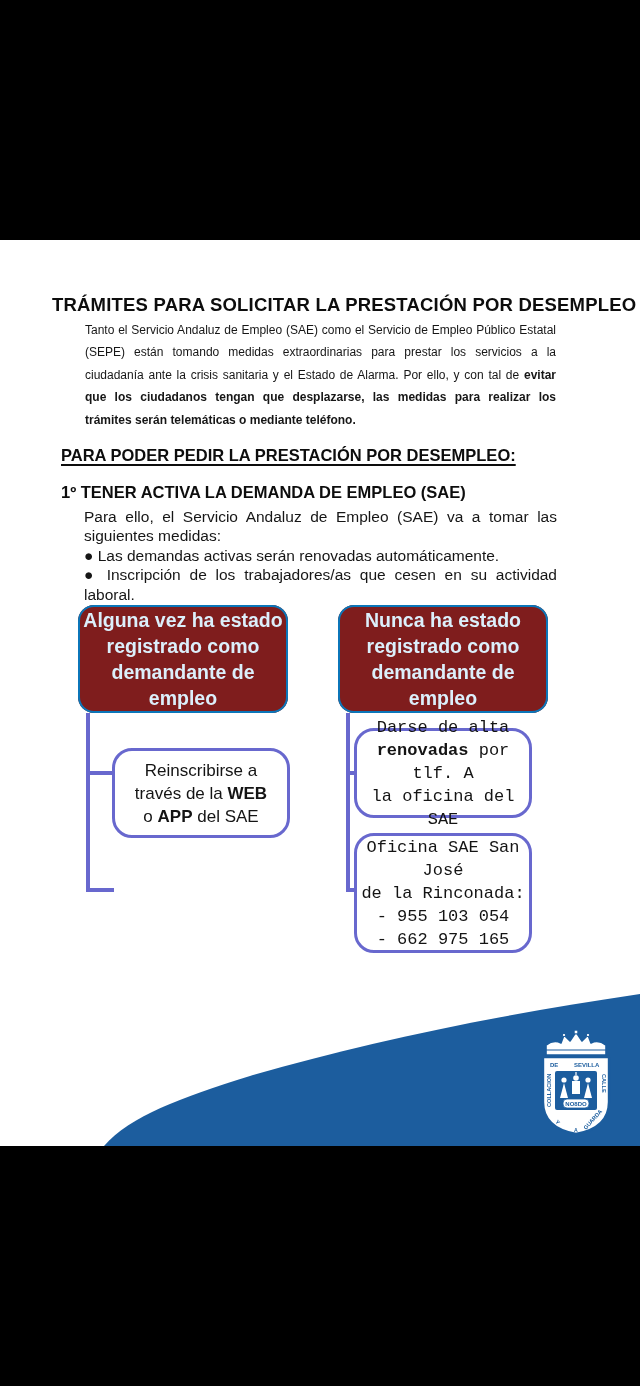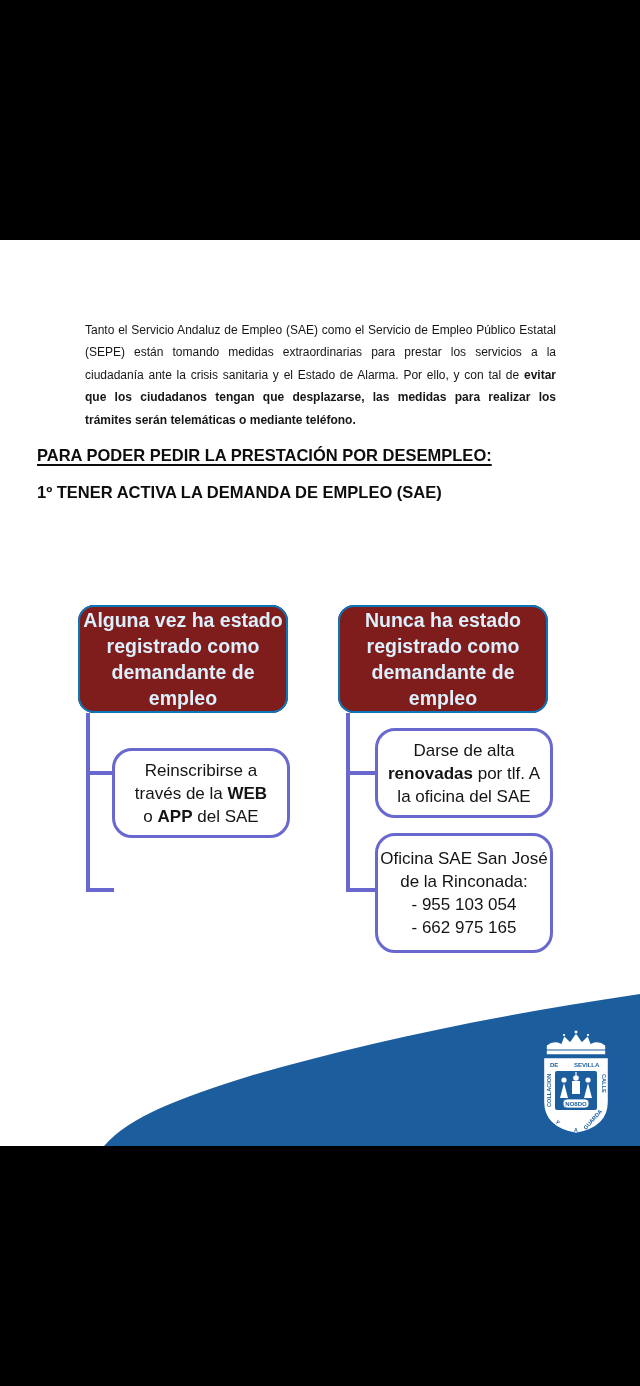--- a/index.html
+++ b/index.html
@@ -17,21 +17,21 @@
   .doc-title{
     position:absolute;left:52px;top:42px;font-size:18.5px;font-weight:700;
     letter-spacing:.2px;white-space:nowrap;color:#0d0d0d;
   }
   .para{
     position:absolute;left:85px;width:471px;margin:0;
     font-size:12px;line-height:22.4px;text-align:justify;color:#161616;
   }
   #intro-para{top:79px;}
   .heading{
-    position:absolute;left:37px;margin:0;font-size:16.5px;font-weight:700;
+    position:absolute;left:61px;margin:0;font-size:16.5px;font-weight:700;
     white-space:nowrap;color:#0d0d0d;
   }
   #section-heading{top:206px;text-decoration:underline;text-decoration-thickness:2px;text-underline-offset:3px;}
   #step-heading{top:243px;}
   .measures{
     position:absolute;left:84px;top:267px;width:473px;margin:0;
     font-size:15.5px;line-height:19.4px;text-align:justify;color:#161616;
   }
   .measures p{margin:0;}
   
@@ -47,45 +47,51 @@
   .fc-child{
     position:absolute;width:178px;box-sizing:border-box;background:#fff;
     border:3px solid #6868ce;border-radius:20px;
     display:flex;align-items:center;justify-content:center;text-align:center;
     font-size:17px;line-height:23px;color:#141414;white-space:pre-line;
   }
   .fc-child b{font-weight:700;}
   #fc-l1,#fc-r1{top:488px;height:90px;}
   #fc-l2,#fc-r2{top:593px;height:120px;}
   #fc-l1,#fc-l2{left:112px;margin-top:20px;}
-  #fc-r1,#fc-r2{left:375px;}
+  #fc-r1,#fc-r2{left:354px;font-family:Liberation Mono, monospace;}
   
   #swoosh{position:absolute;left:0;top:750px;width:640px;height:156px;display:block;}
   .org-name{
     position:absolute;right:107px;top:820px;margin:0;text-align:right;
     font-size:25px;line-height:30px;letter-spacing:1px;color:#eef6fc;
     white-space:pre-line;font-weight:400;
   }
   #emblem{position:absolute;left:538px;top:788px;width:76px;height:110px;}
 </style>
 </head>
 <body>
 
 <div class="letterbox" id="bar-top"></div>
 <div class="letterbox" id="bar-bottom"></div>
 
 <div class="page">
 
+  <h1 class="doc-title">TRÁMITES PARA SOLICITAR LA PRESTACIÓN POR DESEMPLEO</h1>
 
   <p class="para" id="intro-para"><span>Tanto el Servicio Andaluz de Empleo (SAE) como el Servicio de Empleo Público Estatal (SEPE) están tomando medidas extraordinarias para prestar los servicios a la ciudadanía ante la crisis sanitaria y el Estado de Alarma. Por ello, y con tal de </span><b>evitar que los ciudadanos tengan que desplazarse, las medidas para realizar los trámites serán telemáticas o mediante teléfono.</b></p>
 
   <h2 class="heading" id="section-heading">PARA PODER PEDIR LA PRESTACIÓN POR DESEMPLEO:</h2>
 
   <h3 class="heading" id="step-heading">1º TENER ACTIVA LA DEMANDA DE EMPLEO (SAE)</h3>
 
+  <div class="measures">
+    <p>Para ello, el Servicio Andaluz de Empleo (SAE) va a tomar las siguientes medidas:</p>
+    <p>● Las demandas activas serán renovadas automáticamente.</p>
+    <p>● Inscripción de los trabajadores/as que cesen en su actividad laboral.</p>
+  </div>
 
   <div class="fc-header" id="fc-header-left">Alguna vez ha estado
 registrado como
 demandante de empleo</div>
   <div class="fc-header" id="fc-header-right">Nunca ha estado
 registrado como
 demandante de empleo</div>
 
   <div class="fc-line" style="left:86px;top:473px;width:4px;height:179px;"></div>
   <div class="fc-line" style="left:86px;top:531px;width:28px;height:4px;"></div>

